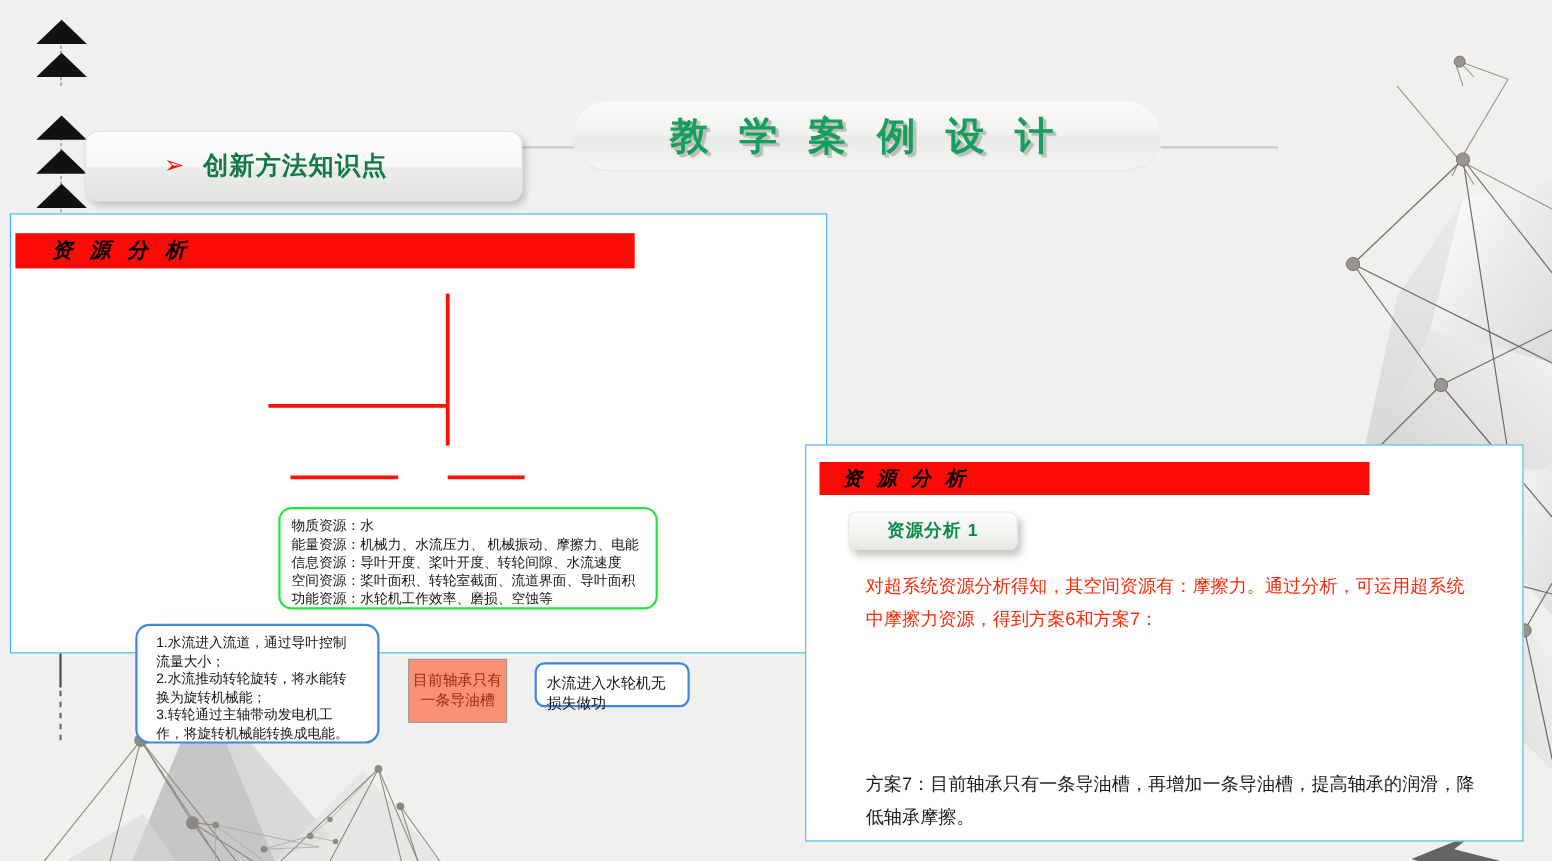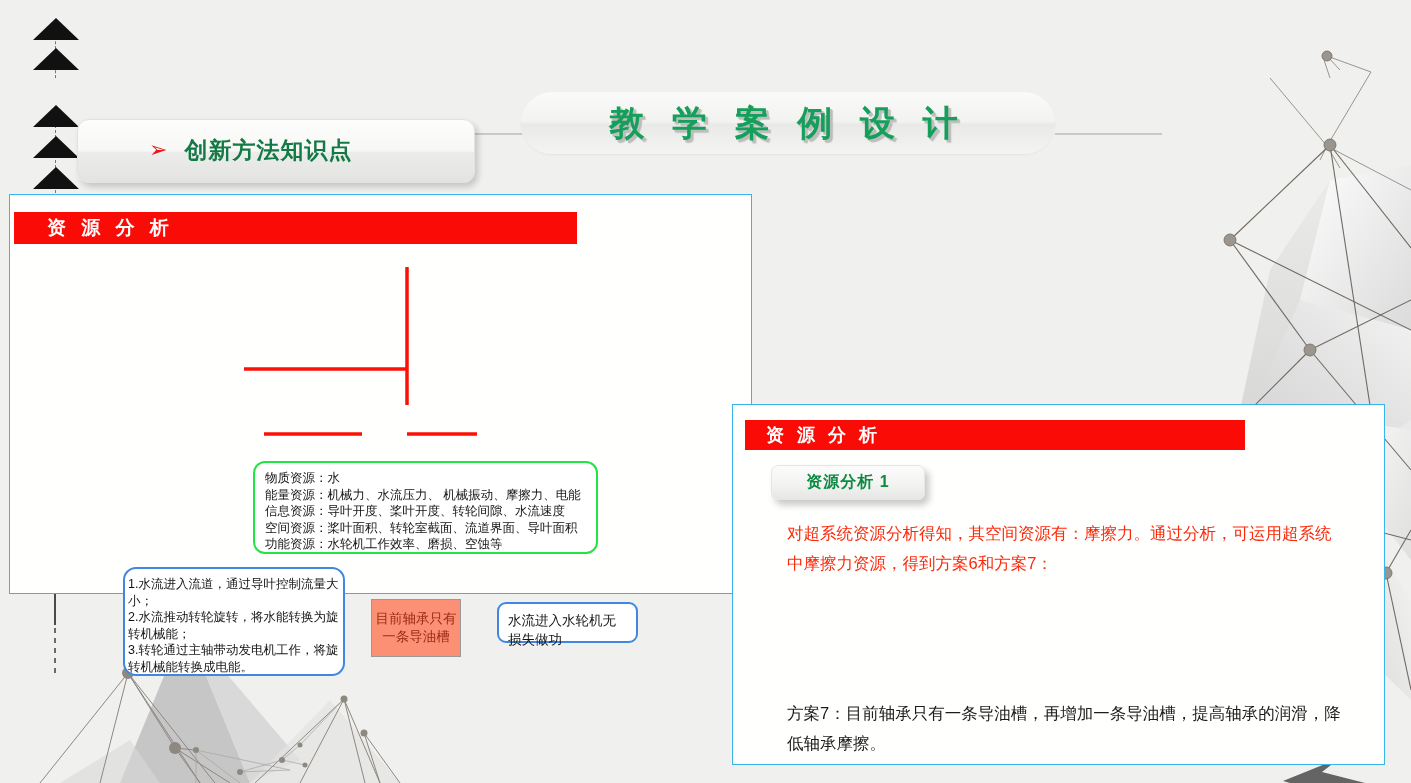--- a/index.html
+++ b/index.html
@@ -54,21 +54,21 @@
   .panel{
     position:absolute;background:#fffffe;border:1px solid #39b5ea;
   }
   .panel-left{left:9px;top:194px;width:741px;height:398px;}
   .panel-right{left:732px;top:404px;width:651px;height:359px;}
 
   .red-bar{
     position:absolute;background:#fb0b06;display:flex;align-items:center;
   }
   .red-bar span{
-    color:#ffffff;font-weight:bold;
+    color:#000000;font-weight:bold;font-style:italic;
   }
   .red-bar-left{left:14px;top:212px;width:563px;height:32px;}
   .red-bar-left span{font-size:19px;letter-spacing:5px;margin-left:33px;}
   .red-bar-right{left:745px;top:420px;width:500px;height:30px;}
   .red-bar-right span{font-size:18px;letter-spacing:4px;margin-left:21px;}
 
   
   .tab-btn{
     position:absolute;left:771px;top:465px;width:152px;height:33px;
     border-radius:7px;
@@ -97,26 +97,26 @@
 
   .node{position:absolute;box-sizing:border-box;}
   .node-green{
     border:2px solid #22e542;border-radius:12px;background:#ffffff;
     font-size:12.5px;line-height:16.6px;color:#141414;
     padding:7px 10px 6px 10px;white-space:pre-line;font-family:Liberation Serif, serif;
   }
   .node-blue{
     border:2px solid #3f87e0;border-radius:13px;background:#ffffff;
     font-size:12.5px;line-height:16.6px;color:#141414;
-    padding:7px 3px;white-space:pre-line;
+    padding:7px 17px;white-space:pre-line;
   }
   .node-blue2{
     border:2px solid #3f87e0;border-radius:9px;background:#ffffff;
     font-size:13.5px;line-height:19px;color:#141414;
-    padding:7px 9px;white-space:pre-line;margin-left:11px;
+    padding:7px 9px;white-space:pre-line;
   }
   .node-center{
     border:1px solid #9a9a9a;background:#fb9074;
     font-size:13.5px;line-height:18px;color:#9c2a14;
     display:flex;align-items:center;justify-content:center;text-align:center;
   }
 
   .g-top{left:244px;top:267px;width:345px;height:93px;}
   .g-bottom{left:254px;top:503px;width:306px;height:87px;}
   .b-left{left:114px;top:373px;width:222px;height:109px;}

